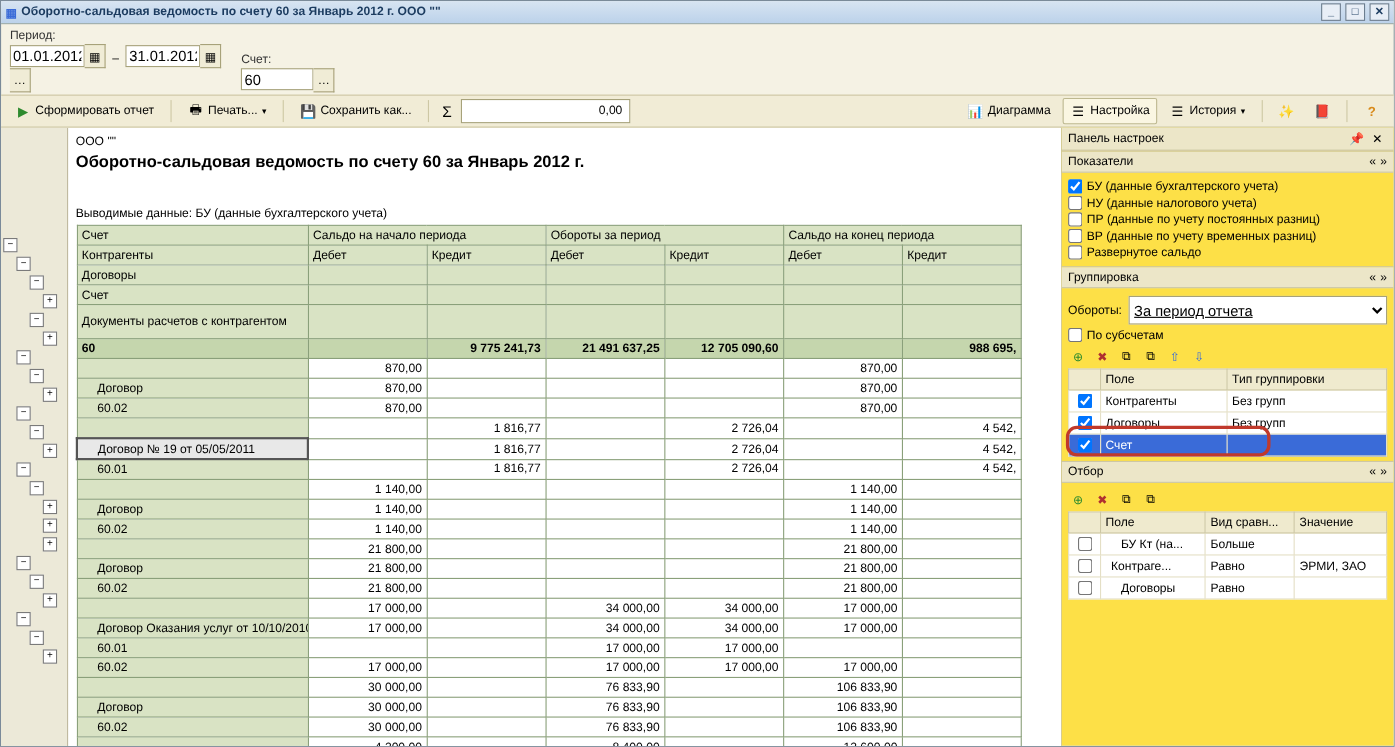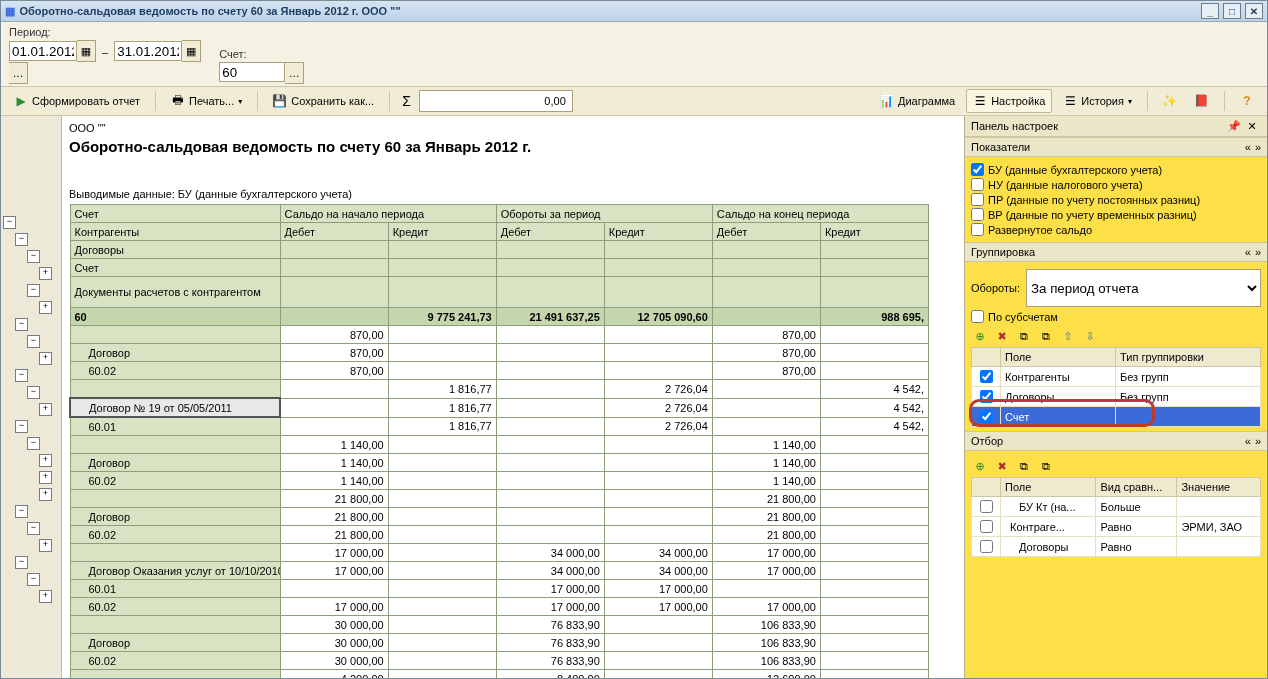--- a/index.html
+++ b/index.html
@@ -54,21 +54,21 @@
   .chk{display:flex;align-items:center;gap:4px;margin:2px 0;}
   .chk input{margin:0;}
   .mini-toolbar{display:flex;gap:4px;padding:2px 0;}
   .mini-toolbar span{width:16px;height:16px;display:flex;align-items:center;justify-content:center;border:1px solid transparent;cursor:pointer;}
   table.grid{border-collapse:collapse;width:100%;background:#fff;}
   table.grid th{background:#efeace;border:1px solid #cdc7a4;height:18px;font-weight:normal;text-align:left;padding:0 4px;font-size:11px;}
   table.grid td{border:1px solid #e4dfc5;height:18px;padding:0 4px;font-size:11px;}
   table.grid tr.hl td{background:#3a6bd8;color:#fff;}
   .redmark{position:absolute;border:3px solid #c0392b;border-radius:10px;pointer-events:none;}
   .selrow{display:flex;align-items:center;gap:6px;margin:3px 0;}
-  .selrow select{flex:1;height:38px;border:1px solid #a7a27a;background:#fff;}
+  .selrow select{flex:1;height:26px;border:1px solid #a7a27a;background:#fff;text-decoration:underline;}
 </style>
 </head>
 <body>
 
 <div class="window">
 
   <div class="titlebar">
     <span style="margin-right:4px;color:#3a6bd8;">▦</span>
     <span>Оборотно-сальдовая ведомость по счету 60 за Январь 2012 г. ООО "</span>
     <span>"</span>

